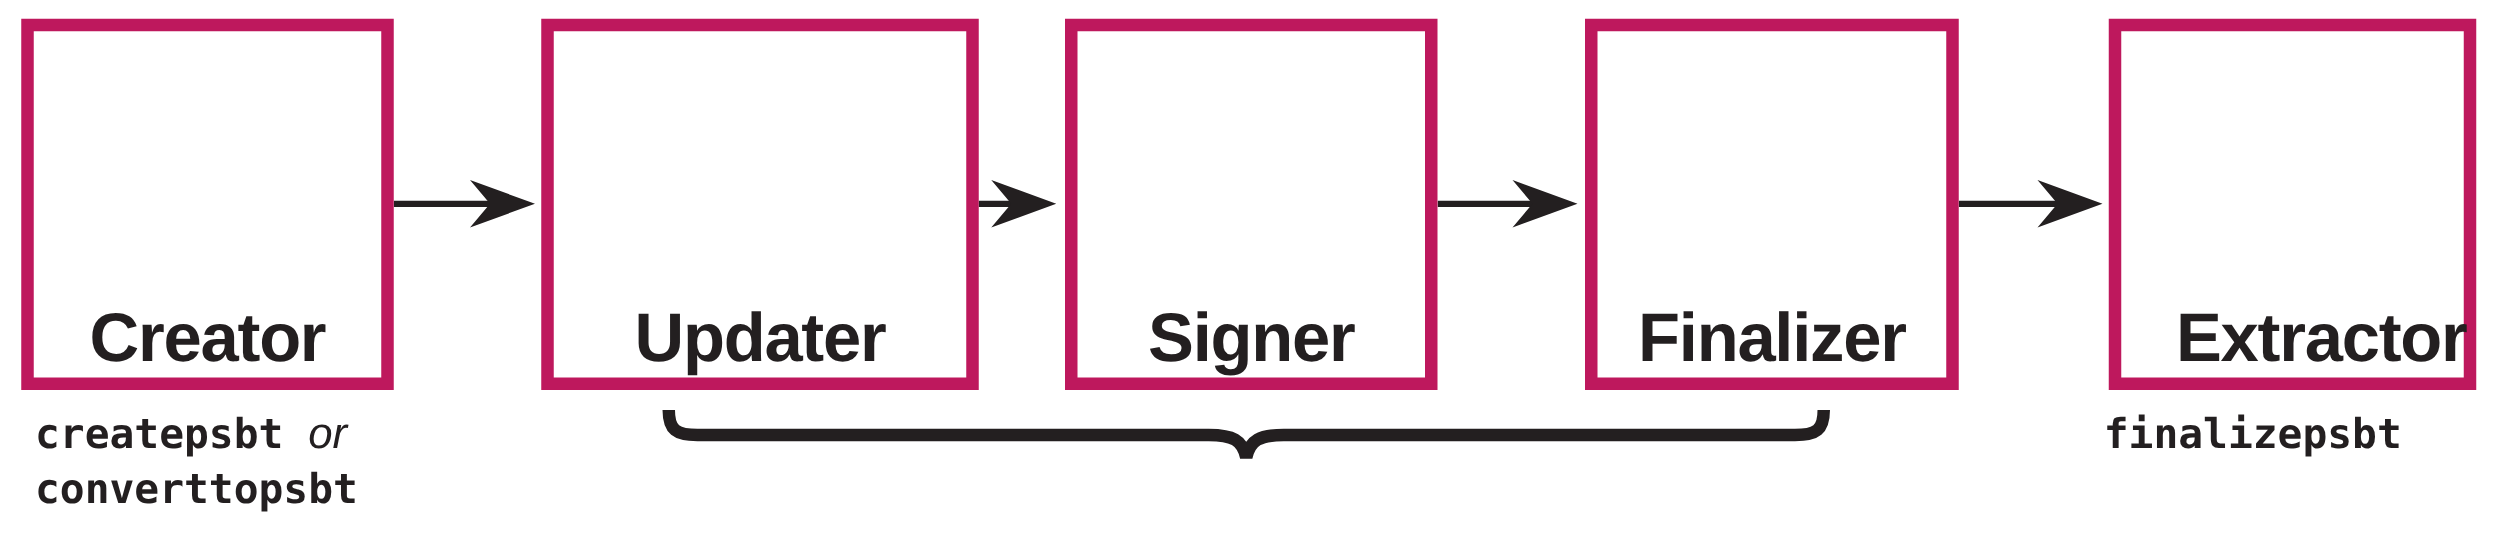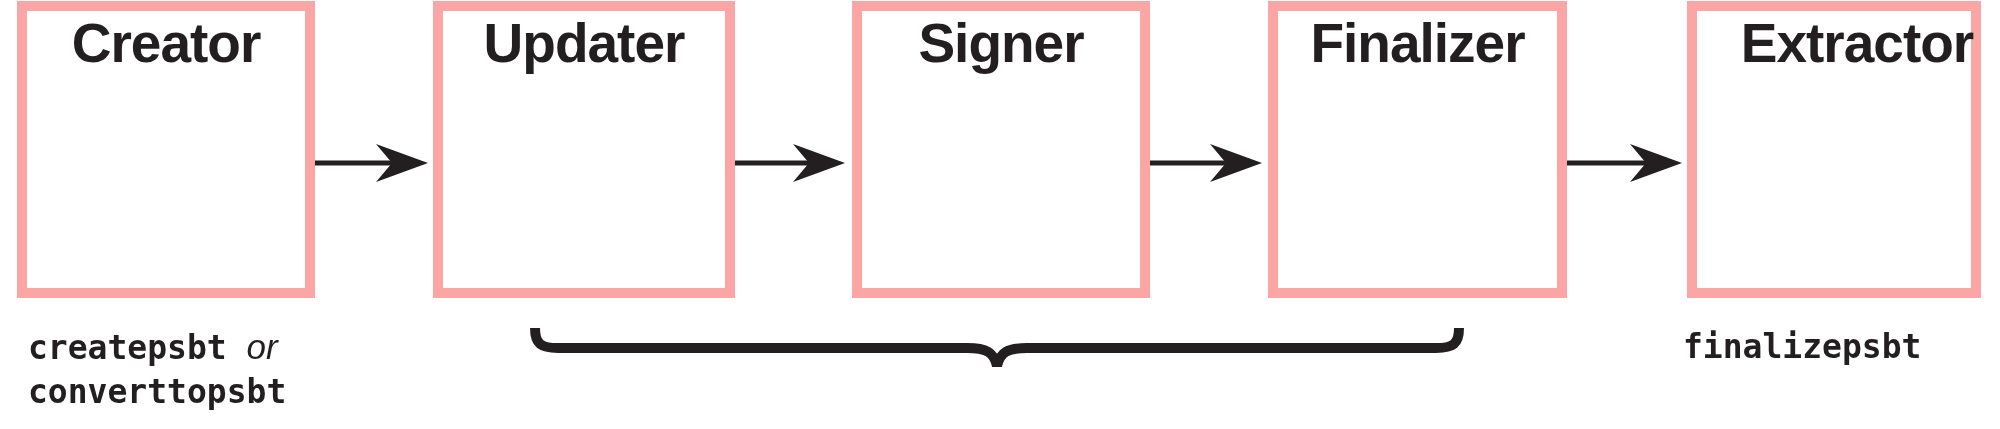--- a/index.html
+++ b/index.html
@@ -18,27 +18,27 @@
   .overlay {
     position: absolute;
     left: 0;
     top: 0;
     width: 2000px;
     height: 429px;
     display: block;
   }
   .role-box {
     position: absolute;
-    top: 1px;
+    top: 15px;
     height: 297px;
     box-sizing: border-box;
-    border: 10px solid #fca5a5;
+    border: 10px solid #be185d;
     background: #ffffff;
     display: flex;
-    align-items: flex-start;
+    align-items: flex-end;
     justify-content: center;
   }
   .role-label {
     font-family: "Liberation Sans", sans-serif;
     font-weight: bold;
     font-size: 55px;
     letter-spacing: -1px;
     color: #231f20;
     white-space: nowrap;
   }
@@ -87,21 +87,21 @@
       <polygon points="1682,163 1630,144 1646,163 1630,182" fill="#231f20"></polygon>
     </g>
 
     <path d="M 535 328 C 535 344 541 348 558 348 L 967 348 C 986 348 994 352 997 366 C 1000 352 1008 348 1027 348 L 1436 348 C 1453 348 1459 344 1459 328" fill="none" stroke="#231f20" stroke-width="10" stroke-linecap="butt" stroke-linejoin="miter"></path>
   </svg>
 
   <div class="role-box" style="left:17px;width:298px;">
     <span class="role-label">Creator</span>
   </div>
 
-  <div class="role-box" style="left:433px;width:302px;">
+  <div class="role-box" style="left:433px;width:350px;">
     <span class="role-label">Updater</span>
   </div>
 
   <div class="role-box" style="left:852px;width:298px;">
     <span class="role-label">Signer</span>
   </div>
 
   <div class="role-box" style="left:1268px;width:299px;">
     <span class="role-label">Finalizer</span>
   </div>

